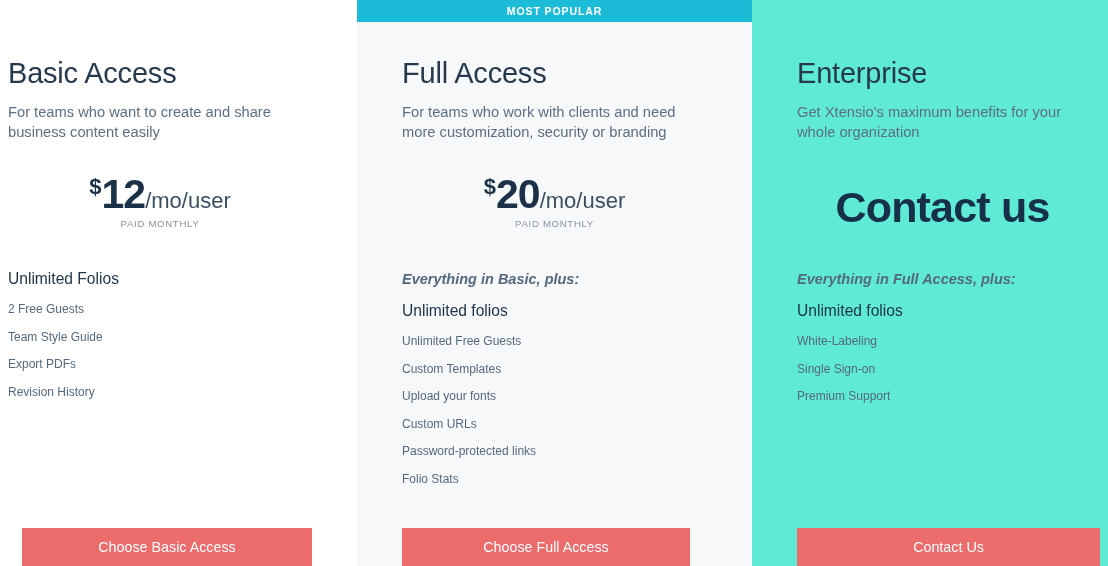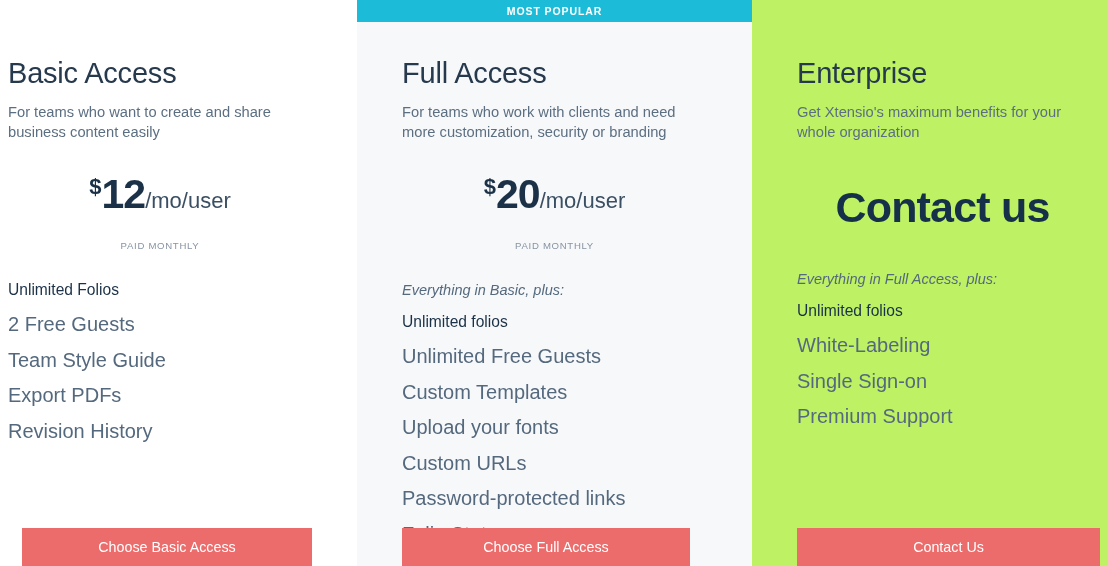--- a/index.html
+++ b/index.html
@@ -38,21 +38,21 @@
   .plan-full {
     width: 395px;
     padding-left: 45px;
     padding-right: 45px;
     background: #f7f8fa;
   }
   .plan-enterprise {
     width: 356px;
     padding-left: 45px;
     padding-right: 20px;
-    background: #bef264;
+    background: #5eead4;
   }
 
   .popular-badge {
     height: 22px;
     background: #1cbcd8;
     color: #ffffff;
     font-size: 10.5px;
     font-weight: bold;
     letter-spacing: 0.9px;
     display: flex;
@@ -110,49 +110,50 @@
   }
   .price-period {
     font-size: 22px;
     font-weight: normal;
     color: #3b4f63;
   }
   .price-note {
     font-size: 9.6px;
     letter-spacing: 0.7px;
     color: #8794a3;
-    margin-top: 25px;
+    margin-top: 3px;
   }
 
   .contact-price {
     font-size: 43px;
     font-weight: bold;
     color: #16304a;
     letter-spacing: -0.8px;
     text-align: center;
     line-height: 1;
     padding-top: 12px;
   }
 
   .features {
     margin-top: 31px;
   }
   .features-intro {
     font-size: 14.5px;
     font-style: italic;
     color: #55697e;
     margin-bottom: 16px;
+    font-weight: bold;
   }
   .features-list {
     list-style: none;
     margin: 0;
     padding: 0;
   }
   .features-list li {
-    font-size: 20px;
+    font-size: 12px;
     color: #55697e;
     line-height: 1;
     padding: 0 0 15.5px 0;
   }
   .features-list li.feature-strong {
     font-weight: normal;
     color: #1b3147;
     font-size: 15.6px;
     padding-bottom: 17px;
   }

